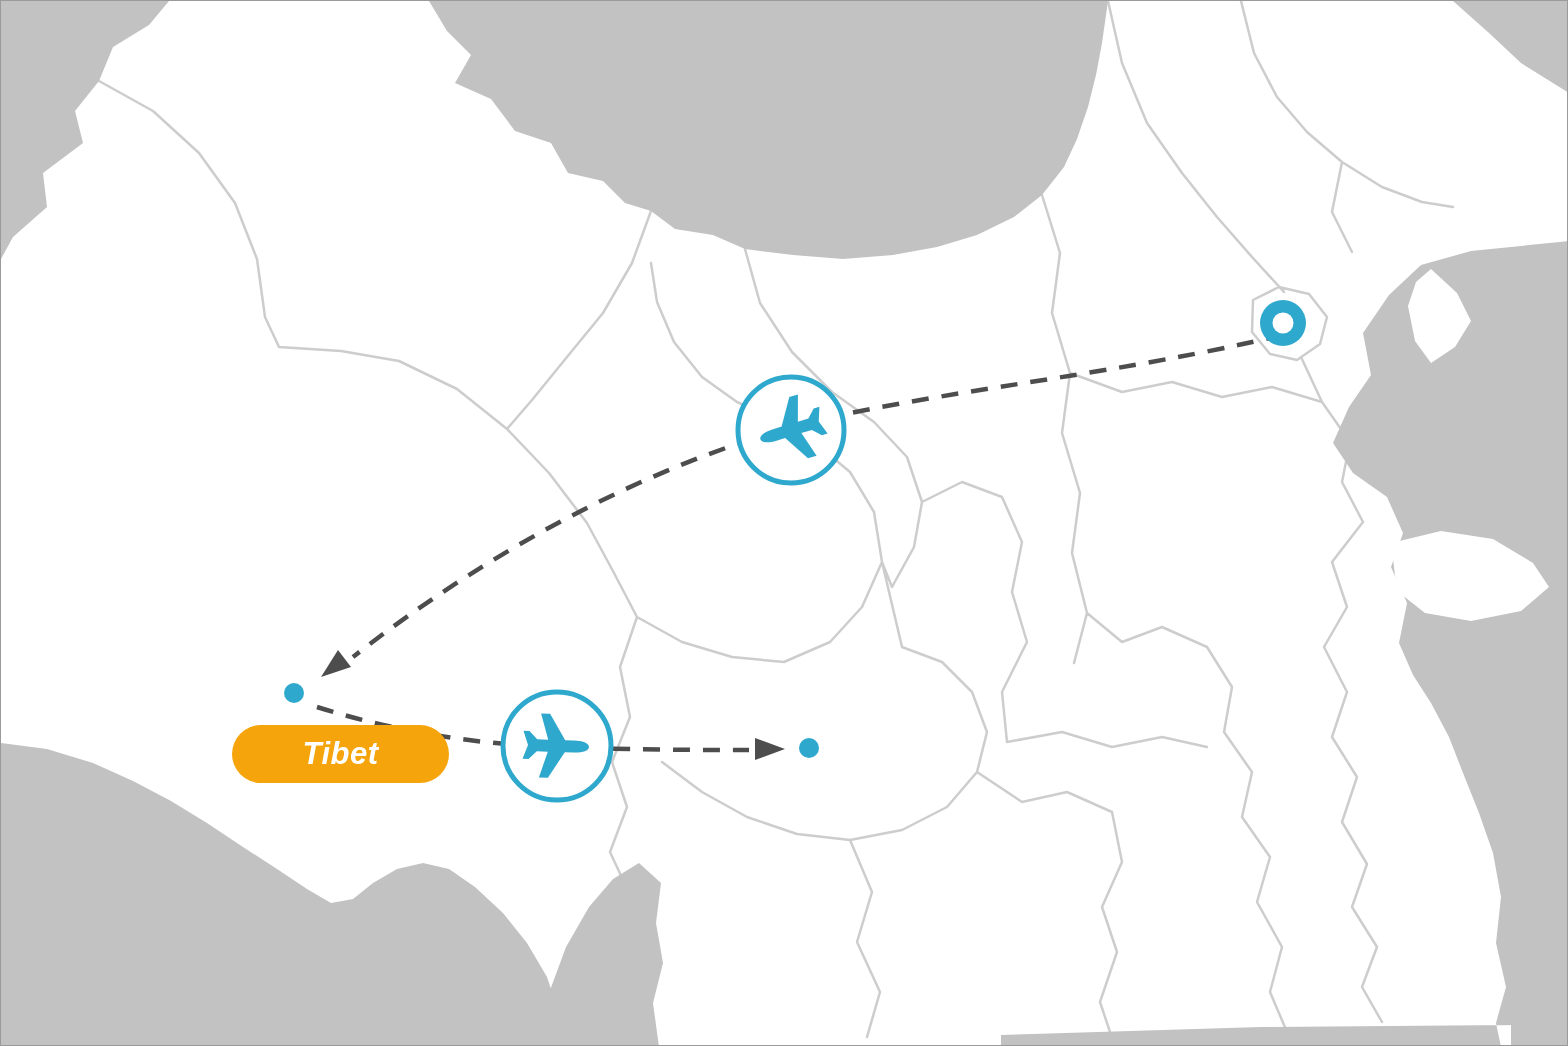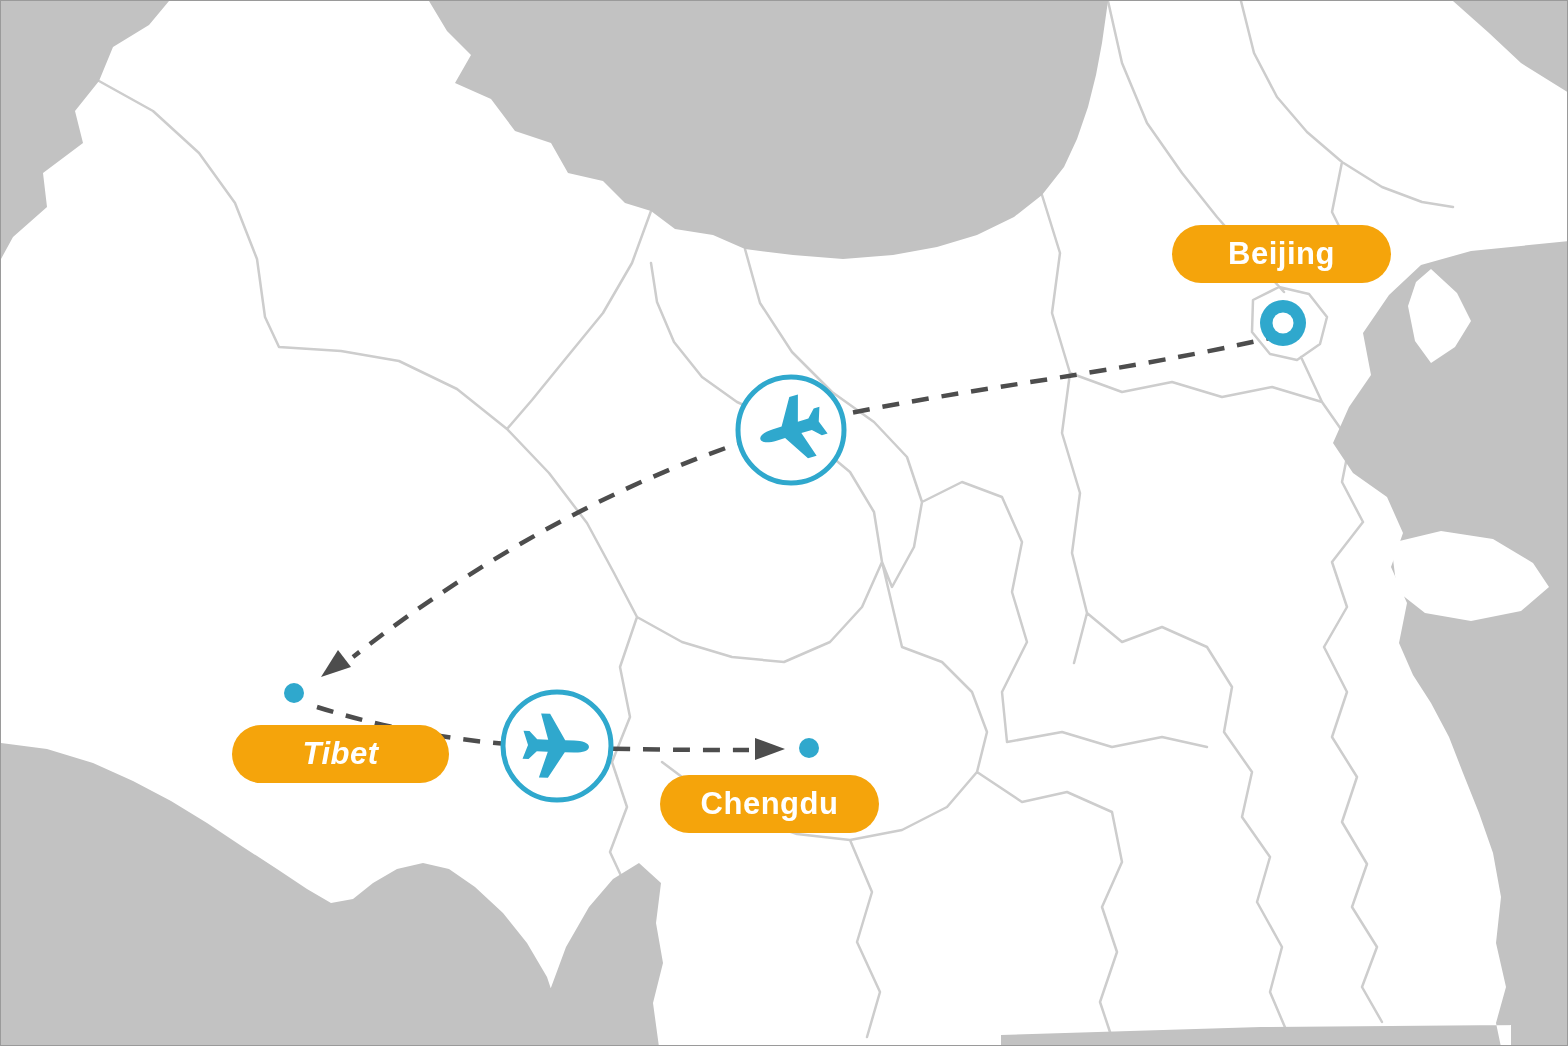--- a/index.html
+++ b/index.html
@@ -129,19 +129,17 @@
     <g>
       <circle class="ring-outer" cx="1282" cy="322" r="23"></circle>
       <circle class="ring-inner" cx="1282" cy="322" r="10.5"></circle>
     </g>
 
     <circle class="dot" cx="293" cy="692" r="10"></circle>
 
     <circle class="dot" cx="808" cy="747" r="10"></circle>
   </svg>
 
-  <div class="city-label label-beijing">Beijing</div>
 
   <div class="city-label label-tibet">Tibet</div>
 
-  <div class="city-label label-chengdu">Chengdu</div>
 
 </div>
 
 </body></html>

